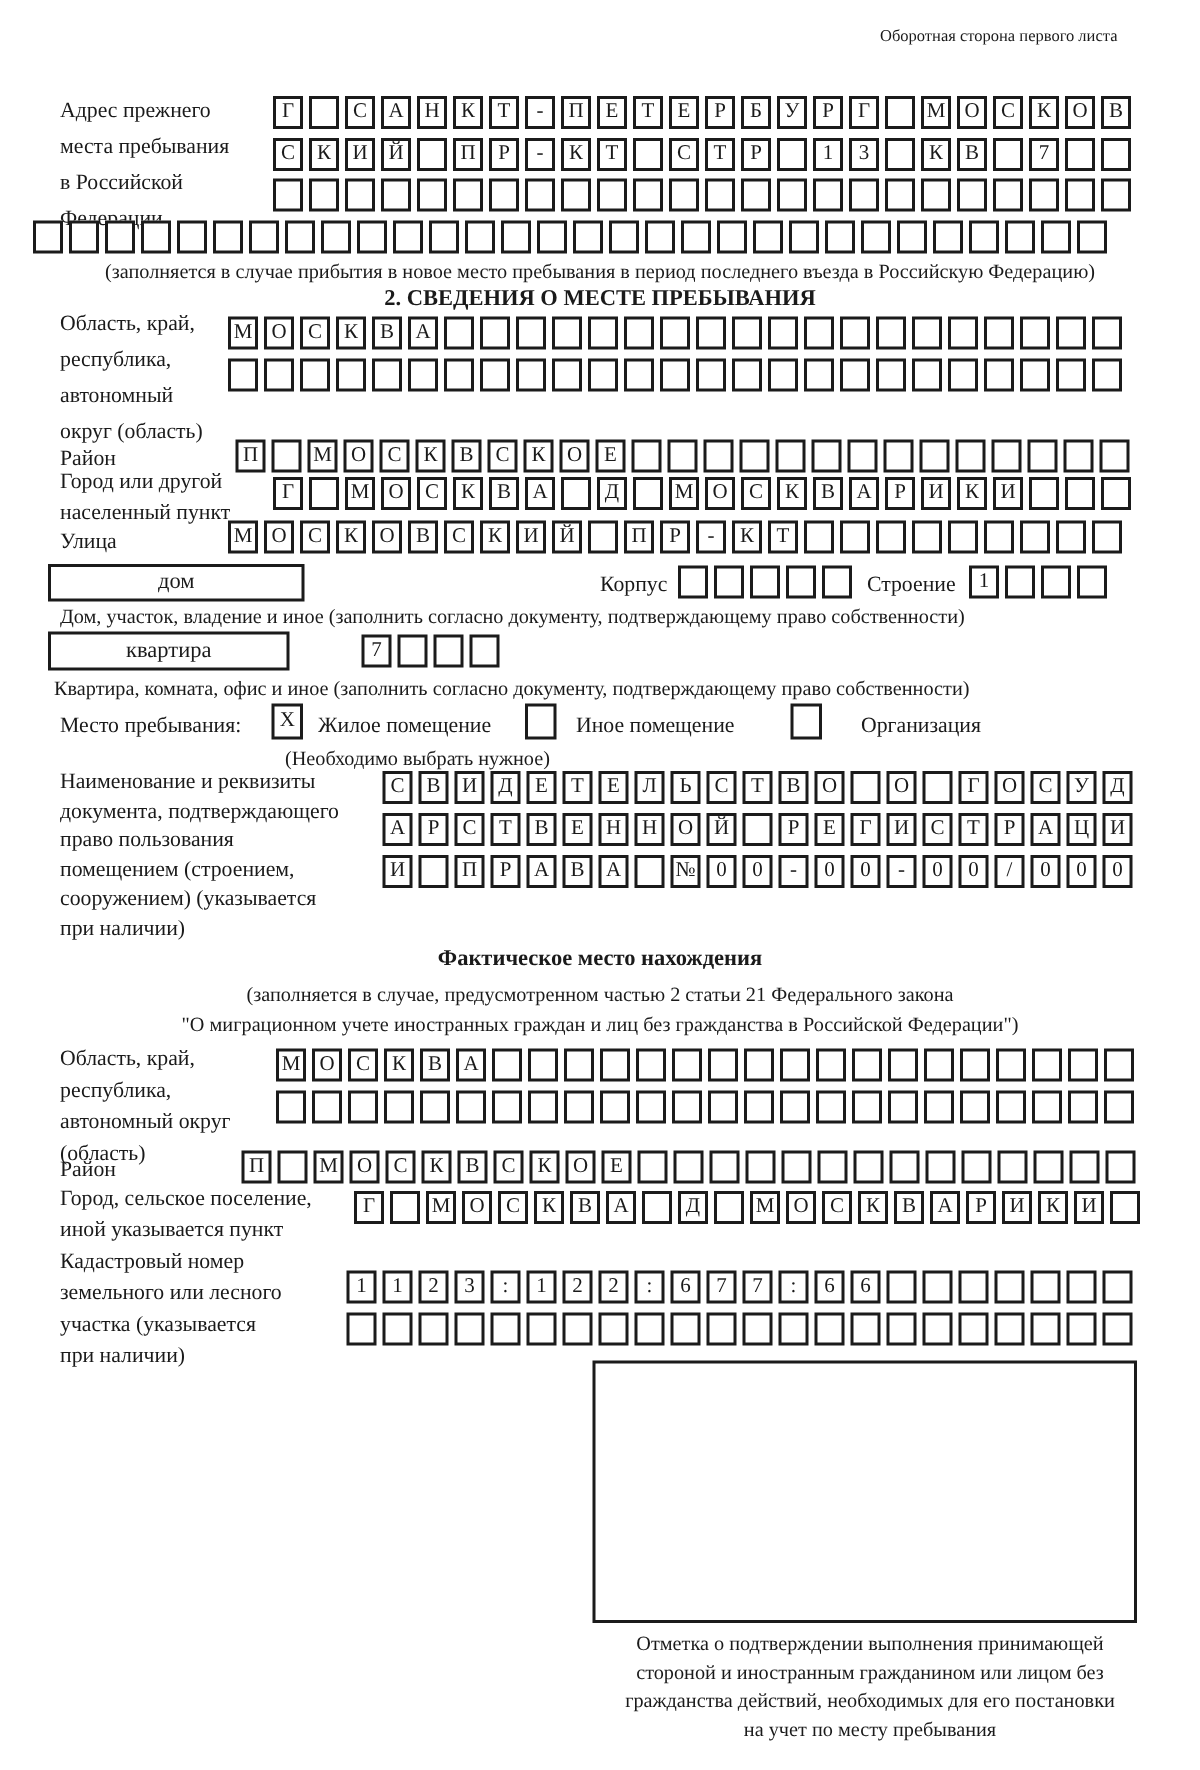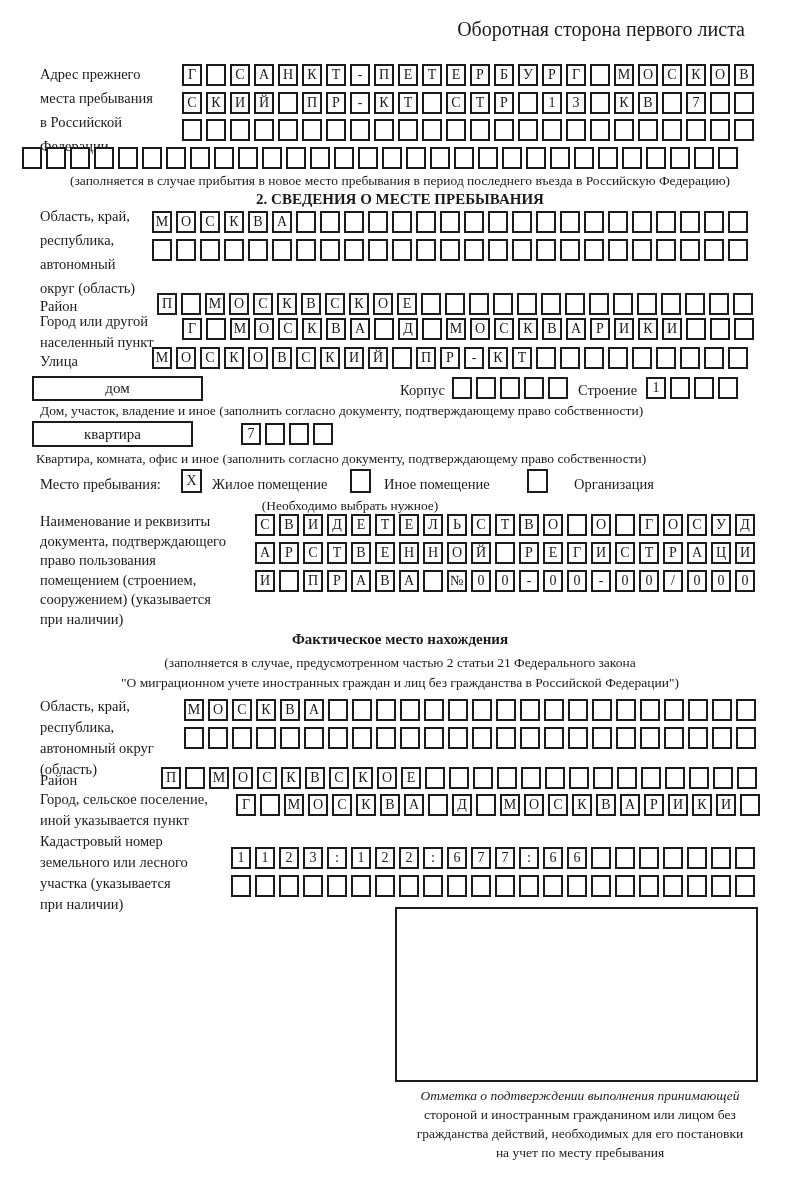--- a/index.html
+++ b/index.html
@@ -19,21 +19,21 @@
   }
   .checkbox{
     position:absolute;box-sizing:border-box;width:21px;height:24px;
     border:2px solid #1b1b1b;text-align:center;font-size:14px;line-height:19px;background:#fff;
   }
   .lbl{position:absolute;font-size:14.5px;line-height:24px;}
   .lbl .ln{display:block;}
   .caption{position:absolute;font-size:13.5px;}
   .center{text-align:center;width:800px;left:0;}
   .sect-title{position:absolute;font-weight:bold;font-size:15px;text-align:center;width:800px;left:0;}
-  .header-note{position:absolute;font-size:20px;}
+  .header-note{position:absolute;font-size:11px;}
   .empty-frame{position:absolute;box-sizing:border-box;border:2px solid #1b1b1b;background:#fff;}
 </style>
 </head>
 <body>
 
 <div class="page">
 
   <div class="header-note" style="top:18px;right:55px;">Оборотная сторона первого листа</div>
 
   <div class="lbl" style="top:62px;left:40px;line-height:24px;">
@@ -86,21 +86,21 @@
   <div class="cellrow" style="top:423px;left:241px;"><span class="cell">7</span><span class="cell"></span><span class="cell"></span><span class="cell"></span></div>
   <div class="caption" style="top:451px;left:36px;">Квартира, комната, офис и иное (заполнить согласно документу, подтверждающему право собственности)</div>
 
   <div class="lbl" style="top:472px;left:40px;">Место пребывания:</div>
   <span class="checkbox" style="top:469px;left:181px;">X</span>
   <div class="lbl" style="top:472px;left:212px;">Жилое помещение</div>
   <span class="checkbox" style="top:469px;left:350px;"></span>
   <div class="lbl" style="top:472px;left:384px;">Иное помещение</div>
   <span class="checkbox" style="top:469px;left:527px;"></span>
   <div class="lbl" style="top:472px;left:574px;">Организация</div>
-  <div class="caption" style="top:498px;left:190px;width:320px;text-align:center;">(Необходимо выбрать нужное)</div>
+  <div class="caption" style="top:498px;left:190px;width:320px;">(Необходимо выбрать нужное)</div>
 
   <div class="lbl" style="top:512px;left:40px;line-height:19.5px;">
     <span class="ln">Наименование и реквизиты</span>
     <span class="ln">документа, подтверждающего</span>
     <span class="ln">право пользования</span>
     <span class="ln">помещением (строением,</span>
     <span class="ln">сооружением) (указывается</span>
     <span class="ln">при наличии)</span>
   </div>
   <div class="cellrow" style="top:514px;left:255px;"><span class="cell">С</span><span class="cell">В</span><span class="cell">И</span><span class="cell">Д</span><span class="cell">Е</span><span class="cell">Т</span><span class="cell">Е</span><span class="cell">Л</span><span class="cell">Ь</span><span class="cell">С</span><span class="cell">Т</span><span class="cell">В</span><span class="cell">О</span><span class="cell"></span><span class="cell">О</span><span class="cell"></span><span class="cell">Г</span><span class="cell">О</span><span class="cell">С</span><span class="cell">У</span><span class="cell">Д</span></div>
@@ -133,19 +133,19 @@
     <span class="ln">Кадастровый номер</span>
     <span class="ln">земельного или лесного</span>
     <span class="ln">участка (указывается</span>
     <span class="ln">при наличии)</span>
   </div>
   <div class="cellrow" style="top:847px;left:231px;"><span class="cell">1</span><span class="cell">1</span><span class="cell">2</span><span class="cell">3</span><span class="cell">:</span><span class="cell">1</span><span class="cell">2</span><span class="cell">2</span><span class="cell">:</span><span class="cell">6</span><span class="cell">7</span><span class="cell">7</span><span class="cell">:</span><span class="cell">6</span><span class="cell">6</span><span class="cell"></span><span class="cell"></span><span class="cell"></span><span class="cell"></span><span class="cell"></span><span class="cell"></span><span class="cell"></span></div>
   <div class="cellrow" style="top:875px;left:231px;"><span class="cell"></span><span class="cell"></span><span class="cell"></span><span class="cell"></span><span class="cell"></span><span class="cell"></span><span class="cell"></span><span class="cell"></span><span class="cell"></span><span class="cell"></span><span class="cell"></span><span class="cell"></span><span class="cell"></span><span class="cell"></span><span class="cell"></span><span class="cell"></span><span class="cell"></span><span class="cell"></span><span class="cell"></span><span class="cell"></span><span class="cell"></span><span class="cell"></span></div>
 
   <div class="empty-frame" style="top:907px;left:395px;width:363px;height:175px;"></div>
   <div class="caption" style="top:1086px;left:380px;width:400px;text-align:center;line-height:19px;">
-    <span style="display:block;font-style:italic;">Отметка о подтверждении выполнения принимающей</span>
+    <span style="display:block;">Отметка о подтверждении выполнения принимающей</span>
     <span style="display:block;">стороной и иностранным гражданином или лицом без</span>
     <span style="display:block;">гражданства действий, необходимых для его постановки</span>
     <span style="display:block;">на учет по месту пребывания</span>
   </div>
 
 </div>
 
 </body></html>

